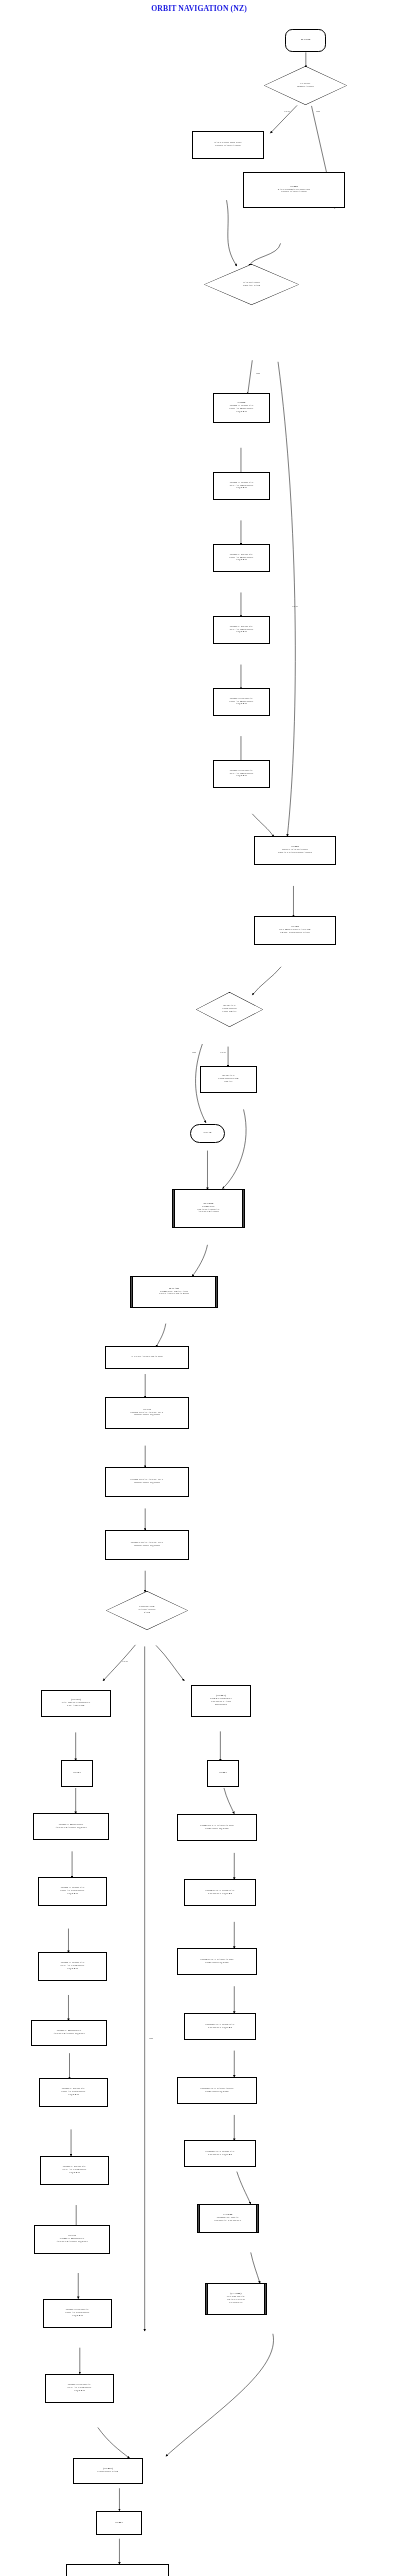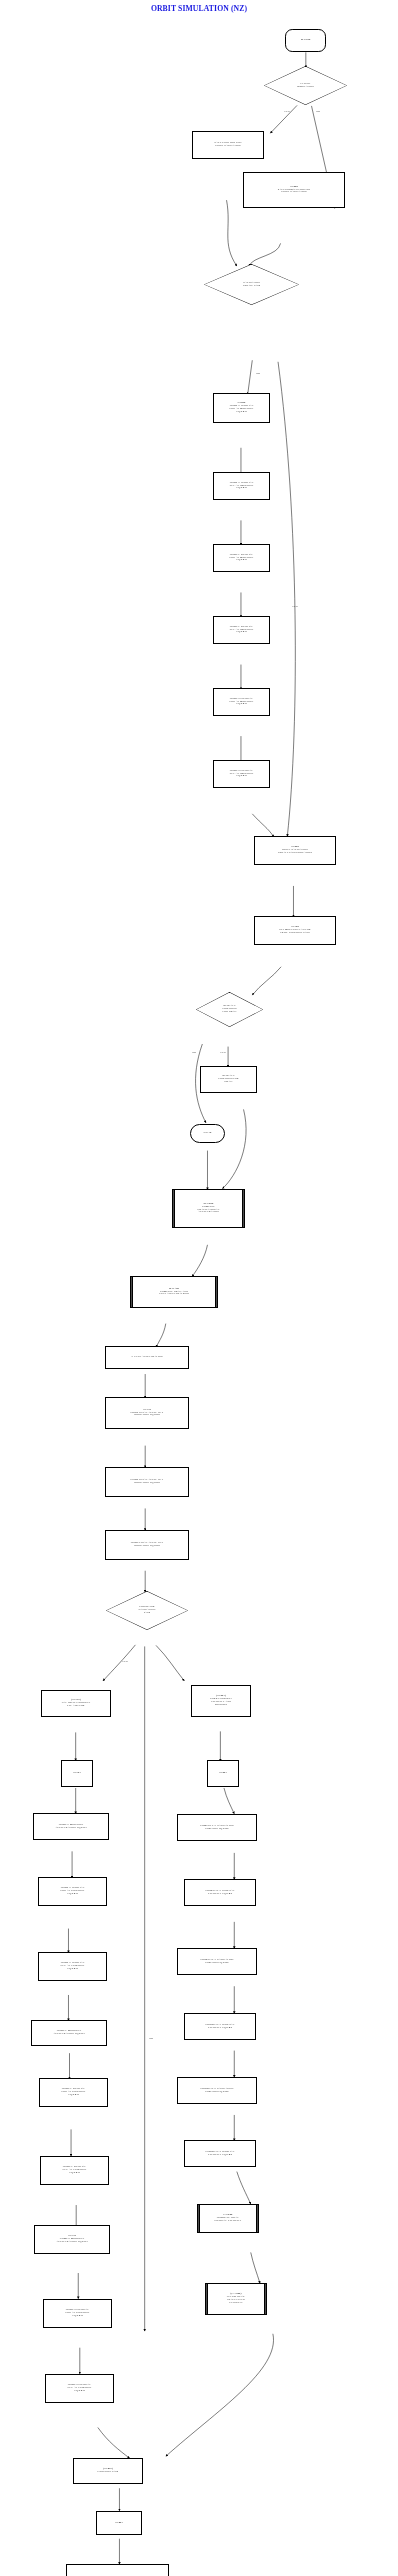--- a/index.html
+++ b/index.html
@@ -112,21 +112,21 @@
     width: 398px;
     height: 4043px;
     pointer-events: none;
   }
 </style>
 </head>
 <body>
 
 <div id="page">
 
-  <div id="title" style="color: rgb(26, 26, 224);">ORBIT SIMULATION (NZ)</div>
+  <div id="title" style="color: rgb(26, 26, 224);">ORBIT NAVIGATION (NZ)</div>
 
   <svg class="edges" viewBox="0 0 773 7847">
     <defs>
       <marker id="ah" viewBox="0 0 10 10" refX="9" refY="5" markerWidth="5" markerHeight="5" orient="auto-start-reverse">
         <path d="M 0 0 L 10 5 L 0 10 z" fill="#000"></path>
       </marker>
     </defs>
     <g stroke="#000" stroke-width="1" fill="none" marker-end="url(#ah)">
 
       <path d="M 594,99 L 594,129"></path>

